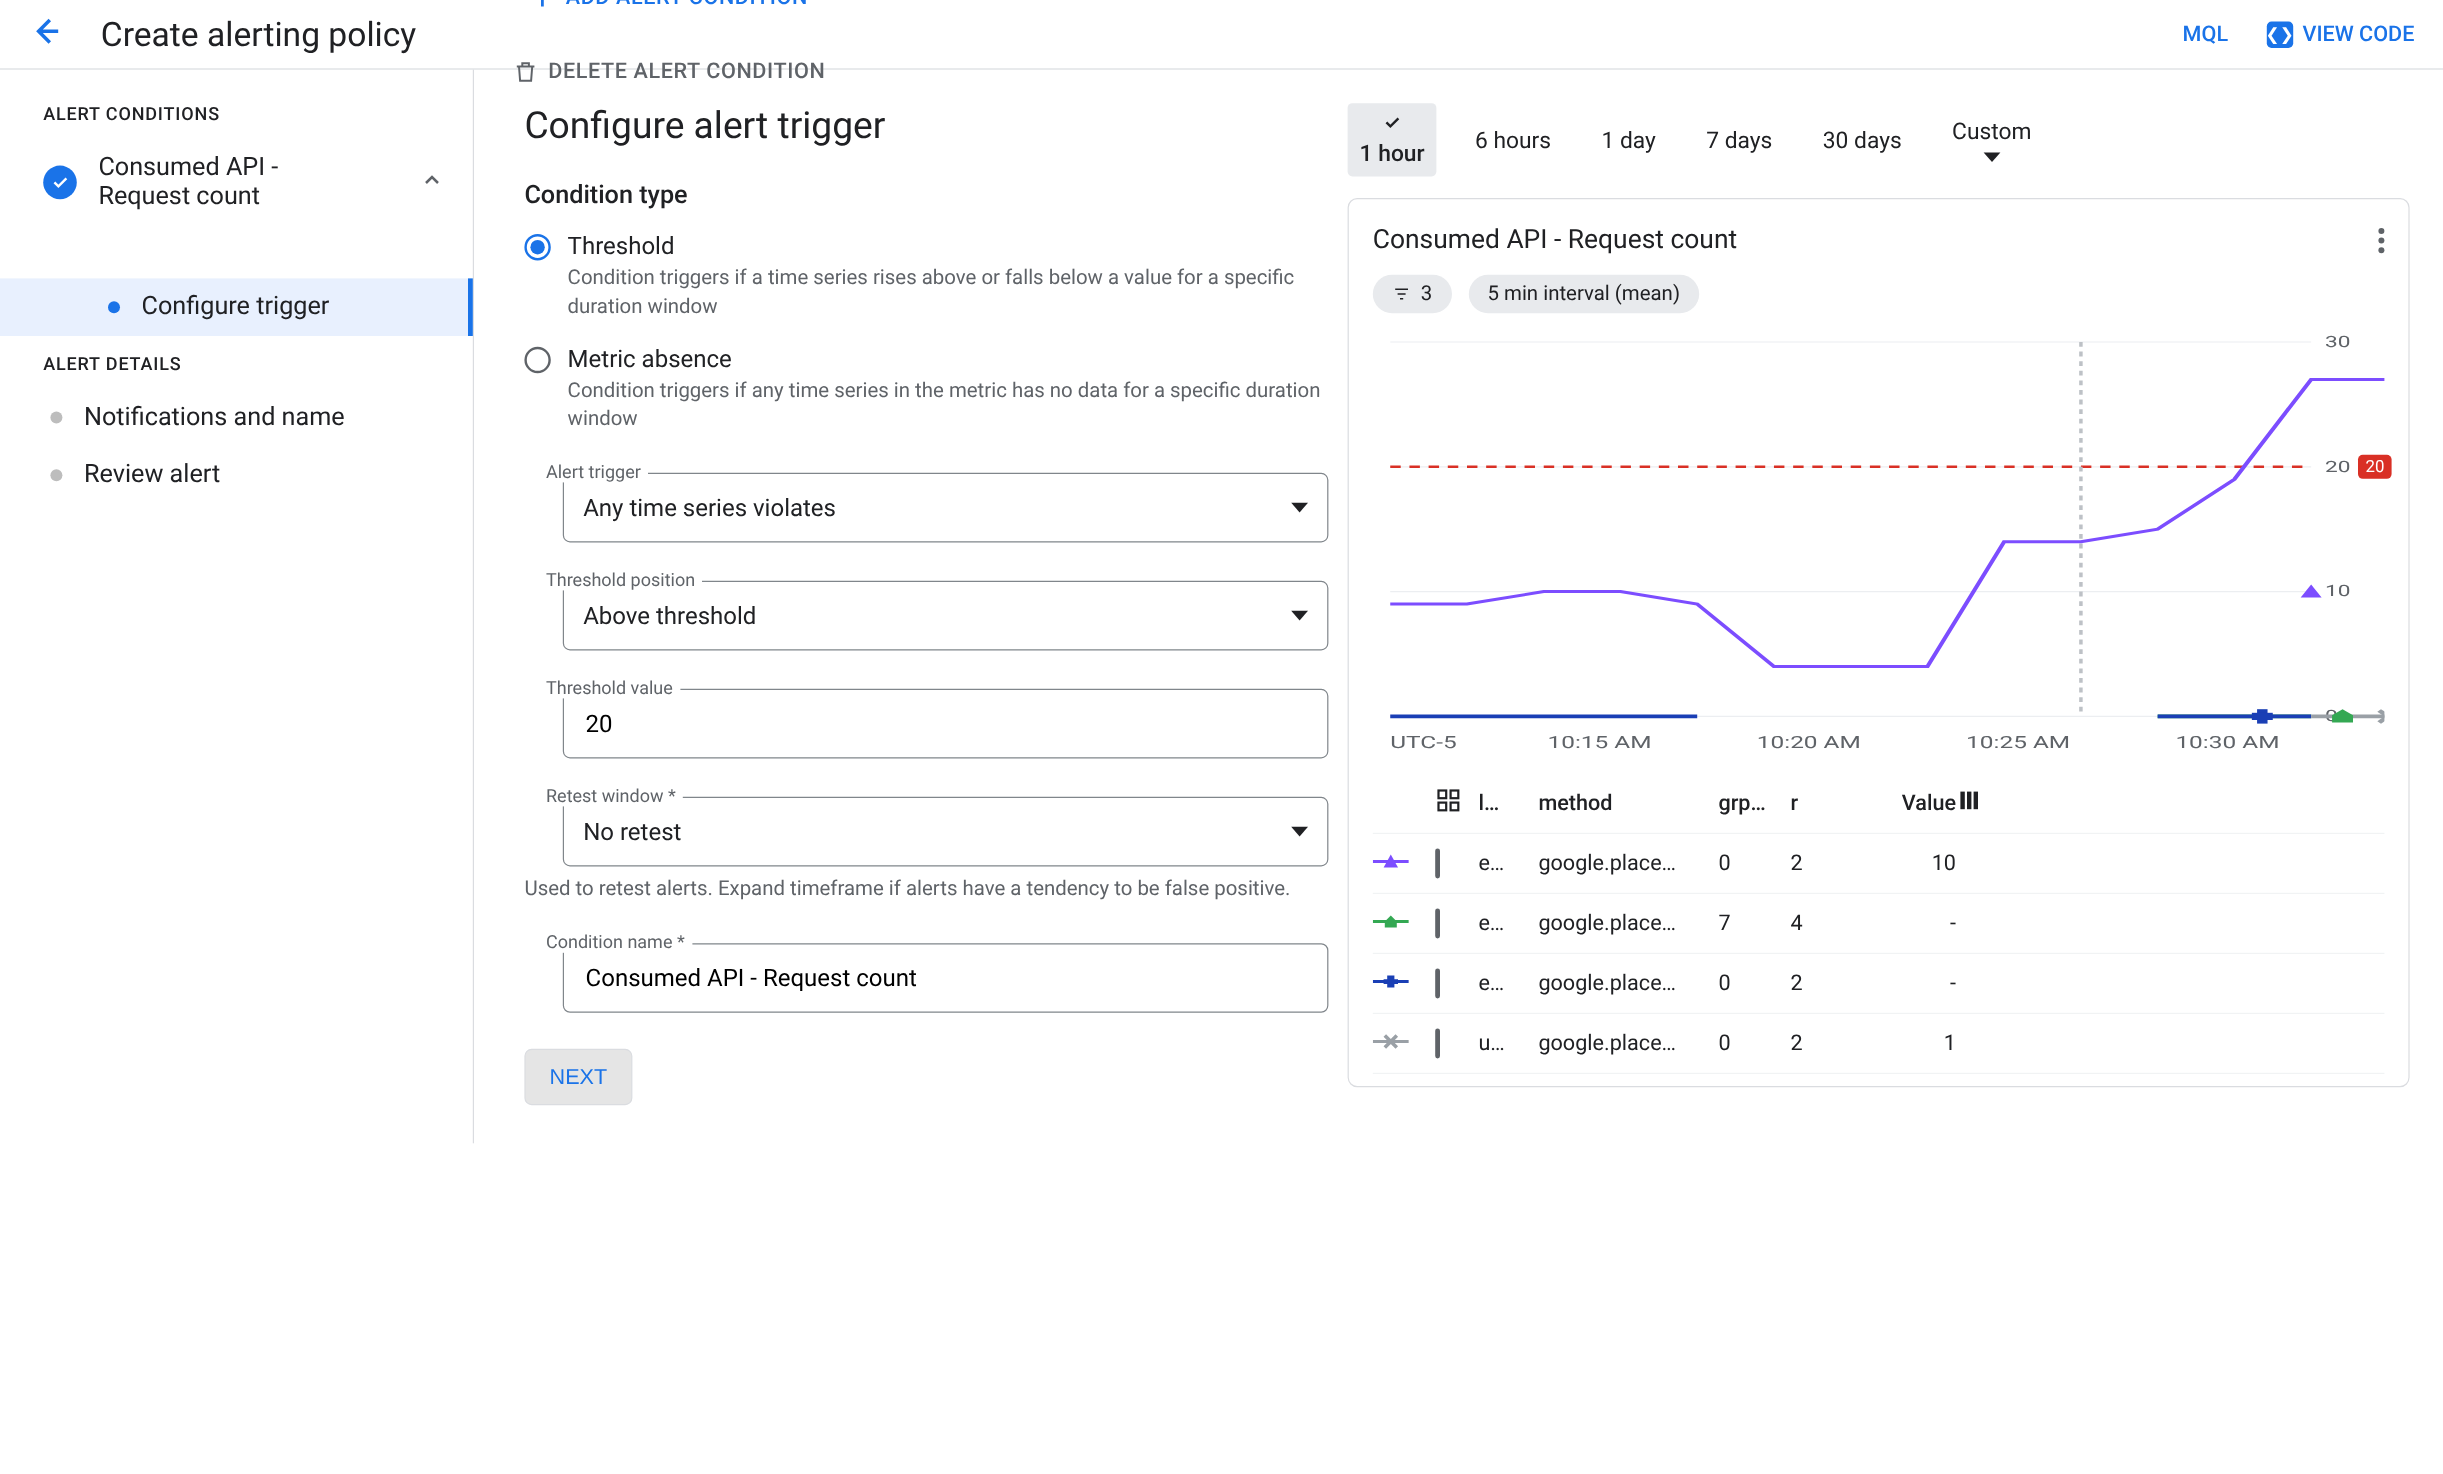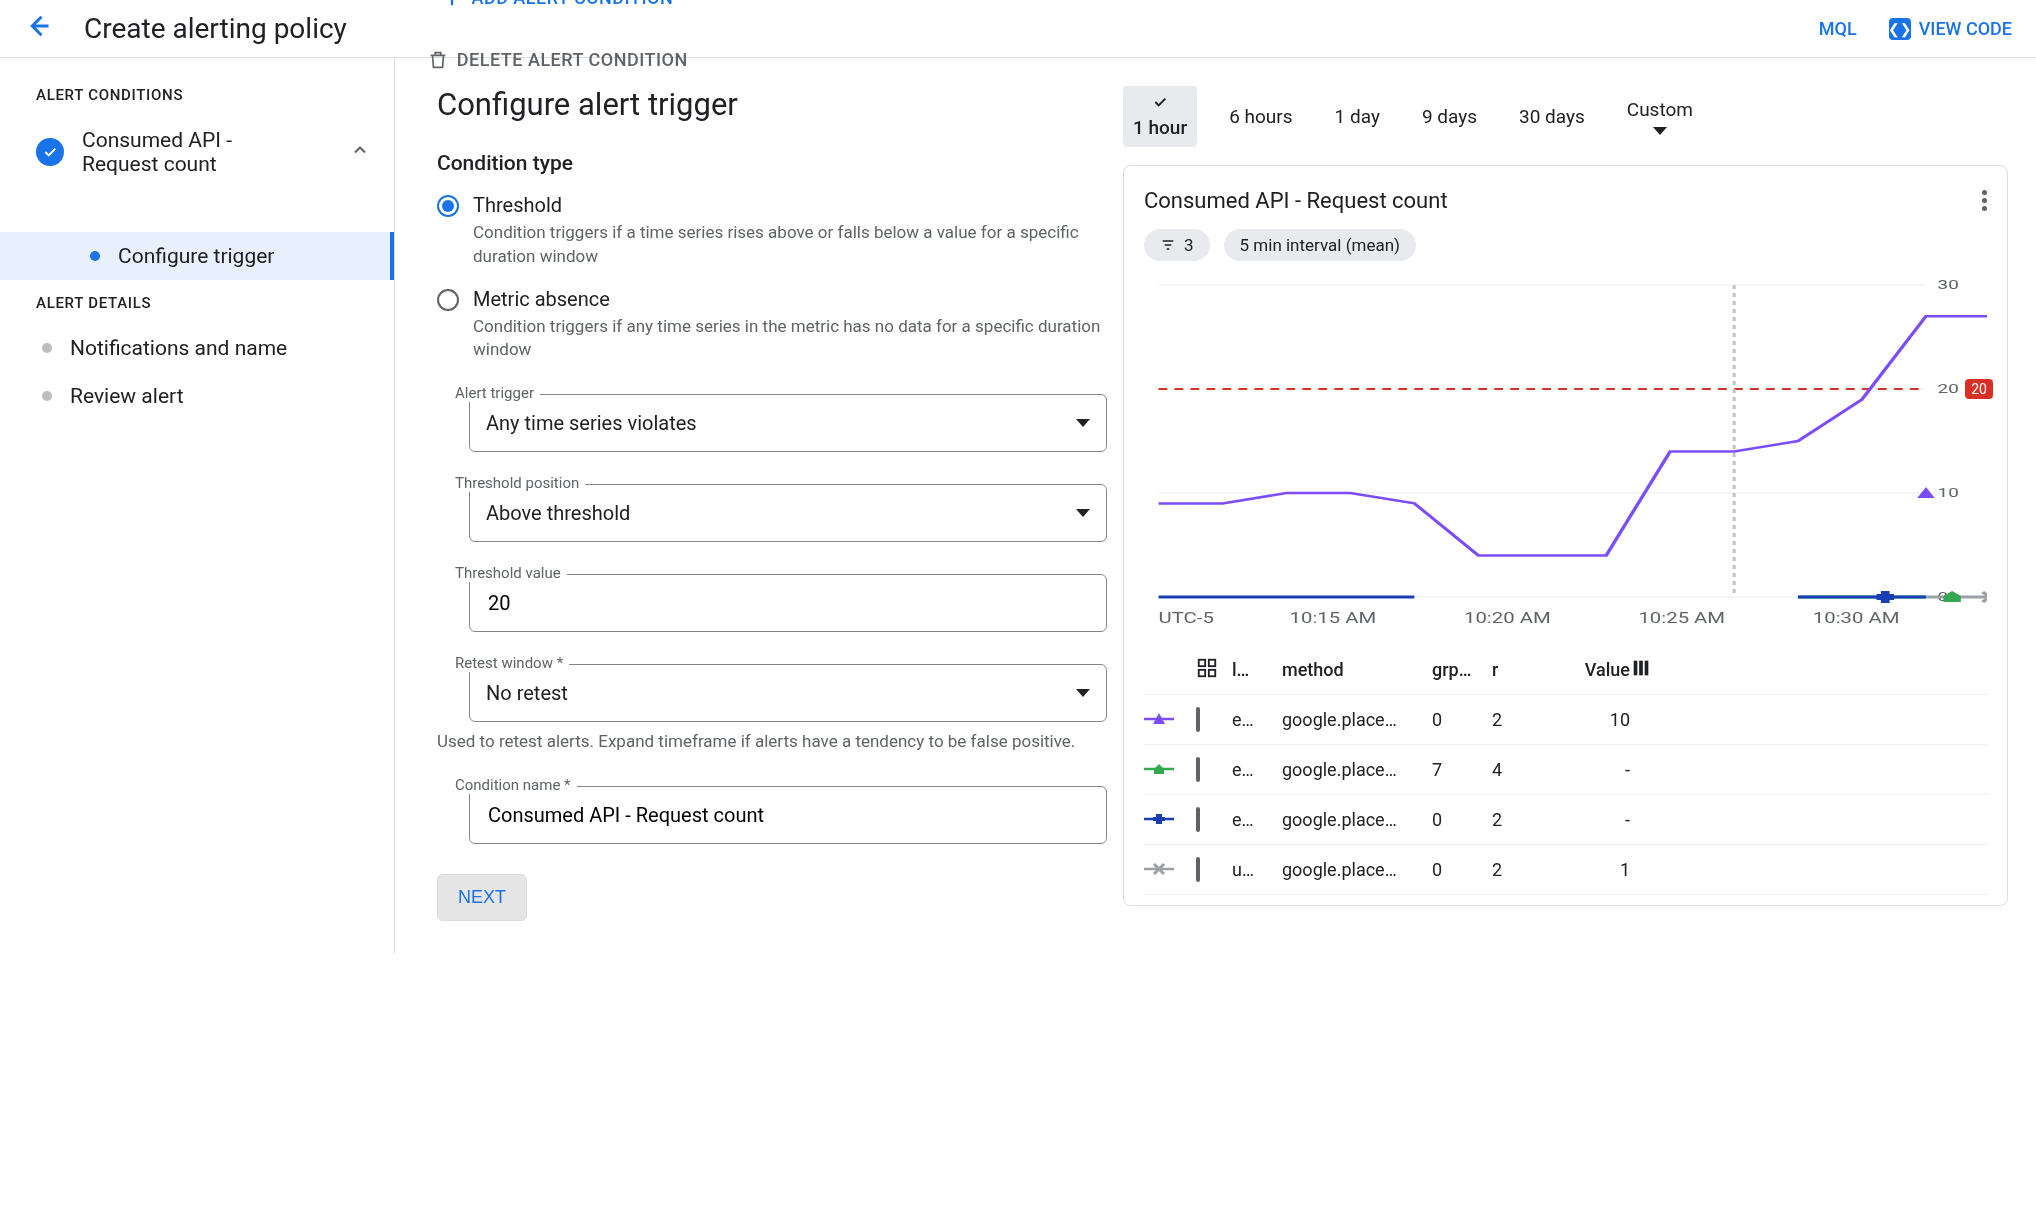--- a/index.html
+++ b/index.html
@@ -219,21 +219,21 @@
     <div class="preview-col">
       <div class="timerange">
         <span class="opt sel">
           <svg width="16" height="16" viewBox="0 0 24 24">
               <path d="M5 12l5 5L20 7" fill="none" stroke="#202124" stroke-width="3"></path>
             </svg>
           <span>1 hour</span>
         </span>
         <span class="opt">6 hours</span>
         <span class="opt">1 day</span>
-        <span class="opt">9 days</span>
+        <span class="opt">7 days</span>
         <span class="opt">30 days</span>
         <span class="opt custom">
           <span>Custom</span>
             <span class="caret-down"></span>
         </span>
       </div>
 
       <div class="panel">
         <div class="panel-hdr">
           <span class="panel-title">Consumed API - Request count</span>

